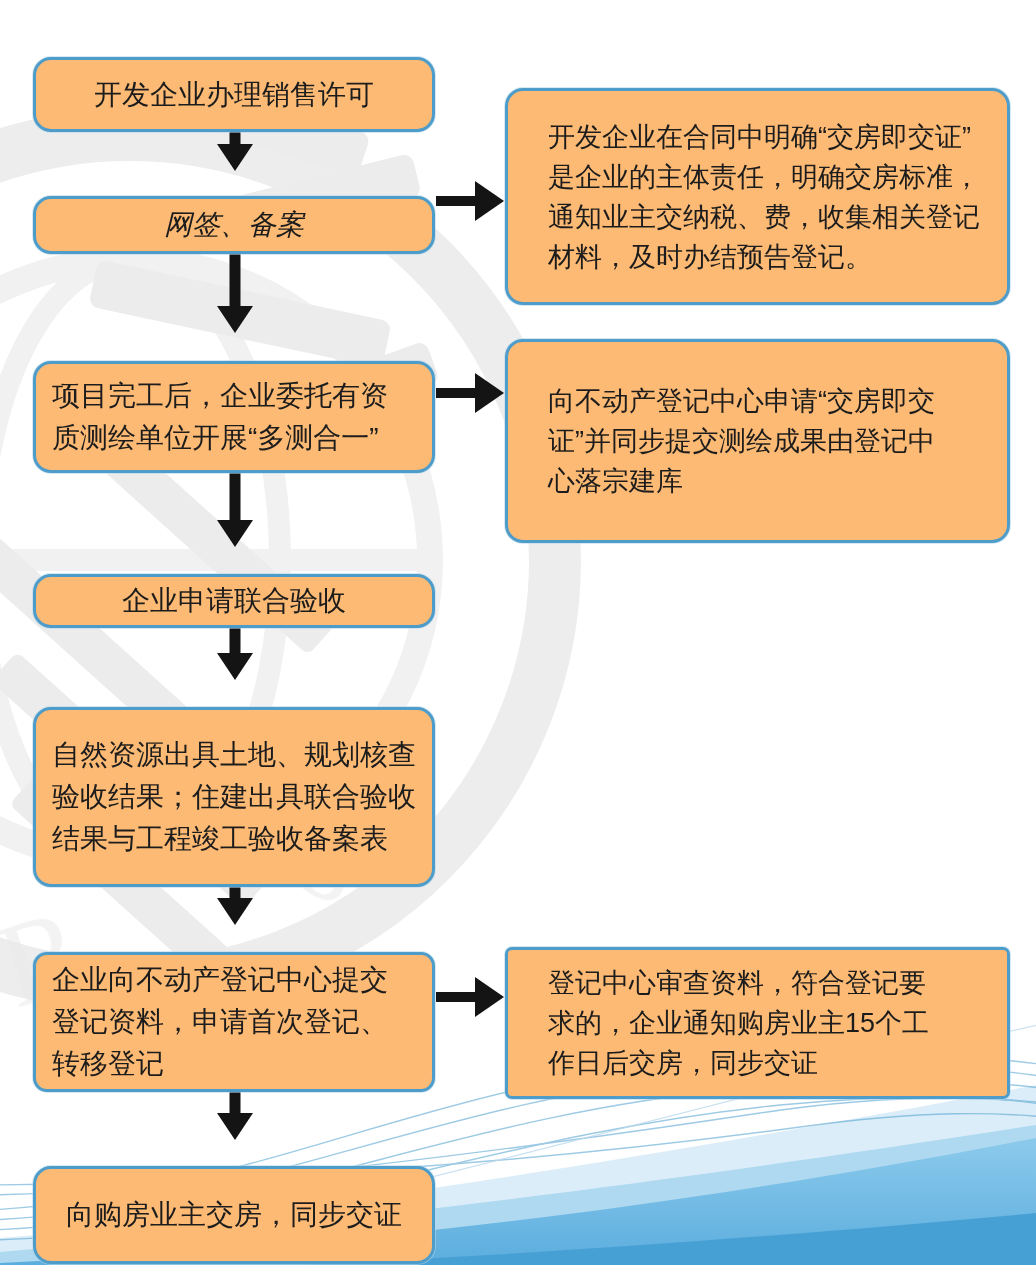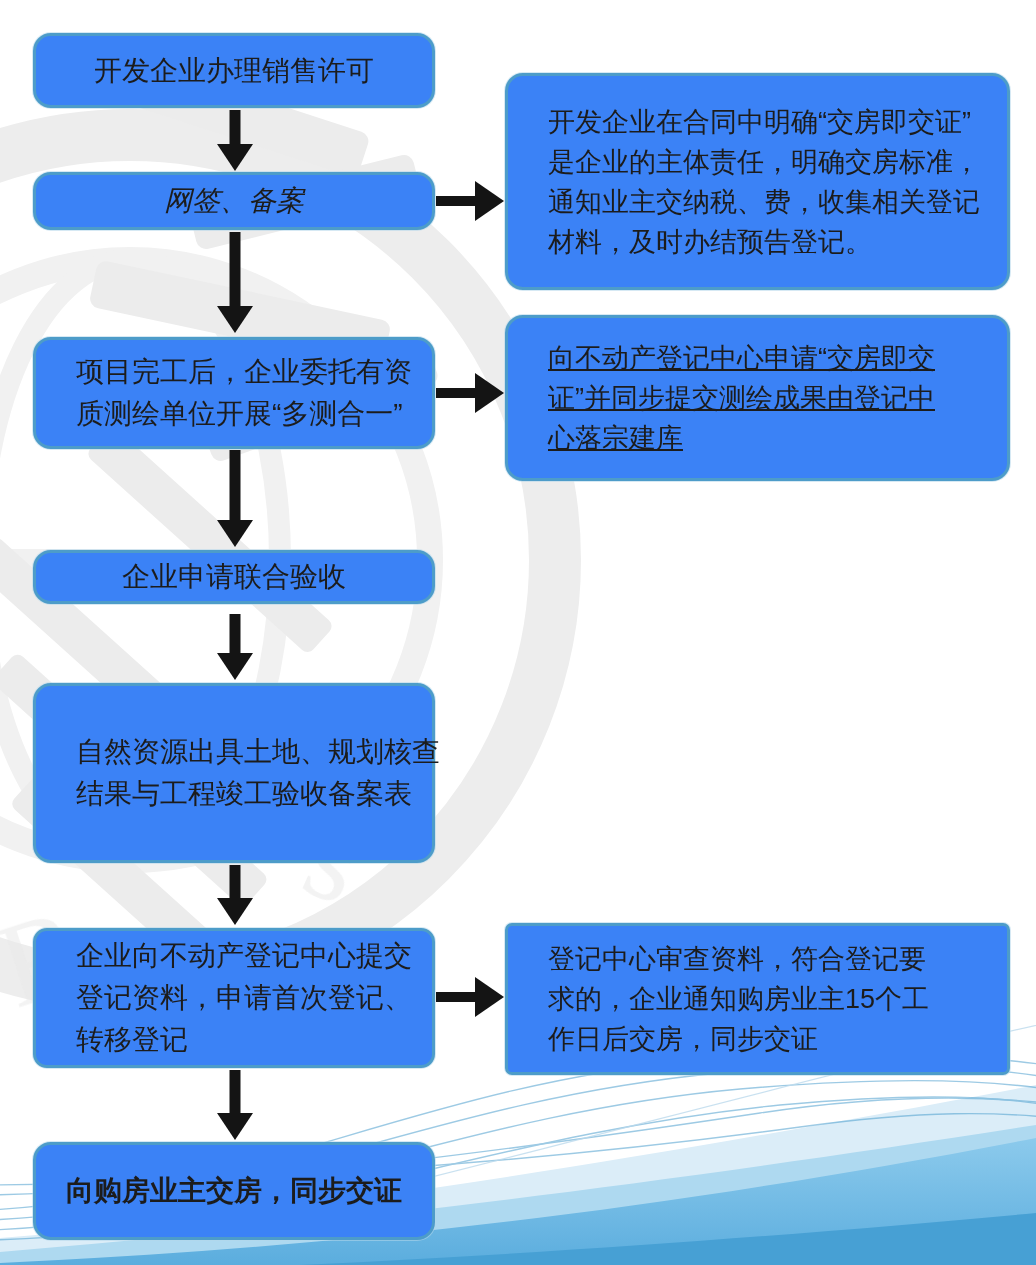--- a/index.html
+++ b/index.html
@@ -15,35 +15,36 @@
     background:#ffffff;
     overflow:hidden;
   }
   
   .deco{position:absolute;left:0;top:0;width:100%;height:100%;z-index:0;pointer-events:none;}
   #wavesvg{position:absolute;left:0;bottom:0;z-index:1;pointer-events:none;}
   
   .box{
     position:absolute;
     box-sizing:border-box;
-    background:#3b82f6;
+    background:#fdba74;
     border:3px solid #4d9cc9;
     border-radius:18px;
     display:flex;
     flex-direction:column;
     justify-content:center;
     z-index:2;
     color:#1c1c1c;
     font-size:28px;
     box-shadow:0 0 0 1px rgba(180,215,235,.55);
+    margin-top:24px;
   }
   .lbox{left:33px;width:402px;}
   .rbox{left:505px;width:505px;padding-left:40px;padding-right:20px;}
   .center{align-items:center;text-align:center;}
-  .leftpad{padding-left:40px;padding-right:14px;}
+  .leftpad{padding-left:16px;padding-right:14px;}
   .line{white-space:nowrap;line-height:42px;}
   .rbox .line{line-height:40px;font-size:27px;}
   
   .varrow{position:absolute;width:36px;z-index:1;}
   .varrow .shaft{position:absolute;left:50%;transform:translateX(-50%);top:0;width:11px;background:#141414;}
   .varrow .head{position:absolute;left:0;bottom:0;width:0;height:0;
     border-left:18px solid transparent;border-right:18px solid transparent;border-top:27px solid #141414;}
   .harrow{position:absolute;height:40px;width:68px;z-index:1;}
   .harrow .shaft{position:absolute;top:50%;transform:translateY(-50%);left:0;height:10px;background:#141414;}
   .harrow .head{position:absolute;right:0;top:0;width:0;height:0;
@@ -118,41 +119,42 @@
     <div class="line">项目完工后，企业委托有资</div>
     <div class="line">质测绘单位开展“多测合一”</div>
   </div>
 
   <div class="box lbox center" style="top:550px;height:54px;">
     <div class="line">企业申请联合验收</div>
   </div>
 
   <div class="box lbox leftpad" style="top:683px;height:180px;">
     <div class="line">自然资源出具土地、规划核查</div>
+    <div class="line">验收结果；住建出具联合验收</div>
     <div class="line">结果与工程竣工验收备案表</div>
   </div>
 
   <div class="box lbox leftpad" style="top:928px;height:140px;border-radius:14px;">
     <div class="line">企业向不动产登记中心提交</div>
     <div class="line">登记资料，申请首次登记、</div>
     <div class="line">转移登记</div>
   </div>
 
-  <div class="box lbox center" style="top:1142px;height:98px;font-weight:bold;">
+  <div class="box lbox center" style="top:1142px;height:98px;">
     <div class="line">向购房业主交房，同步交证</div>
   </div>
 
-  <div class="box rbox" style="top:73px;height:217px;">
+  <div class="box rbox" style="top:64px;height:217px;">
     <div class="line">开发企业在合同中明确“交房即交证”</div>
     <div class="line">是企业的主体责任，明确交房标准，</div>
     <div class="line">通知业主交纳税、费，收集相关登记</div>
     <div class="line">材料，及时办结预告登记。</div>
   </div>
 
-  <div class="box rbox" style="top:315px;height:166px;text-decoration:underline;">
+  <div class="box rbox" style="top:315px;height:204px;">
     <div class="line">向不动产登记中心申请“交房即交</div>
     <div class="line">证”并同步提交测绘成果由登记中</div>
     <div class="line">心落宗建库</div>
   </div>
 
   <div class="box rbox" style="top:923px;height:152px;border-radius:7px;">
     <div class="line">登记中心审查资料，符合登记要</div>
     <div class="line">求的，企业通知购房业主15个工</div>
     <div class="line">作日后交房，同步交证</div>
   </div>

